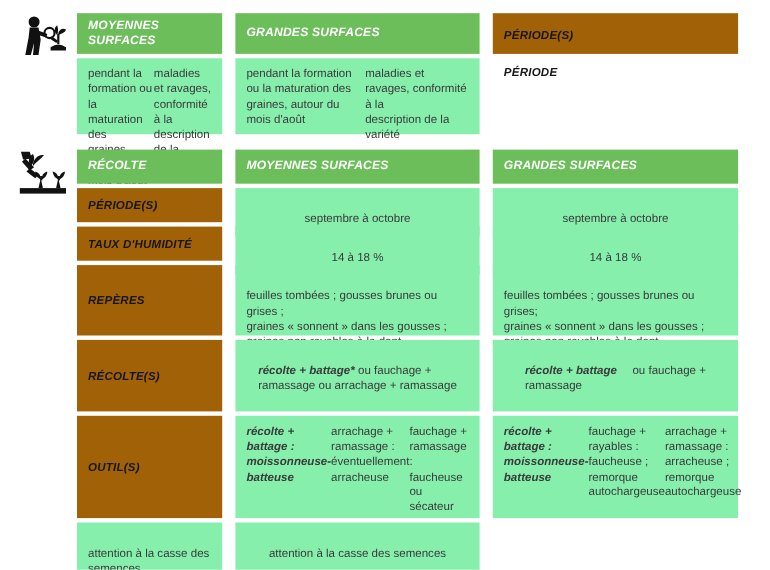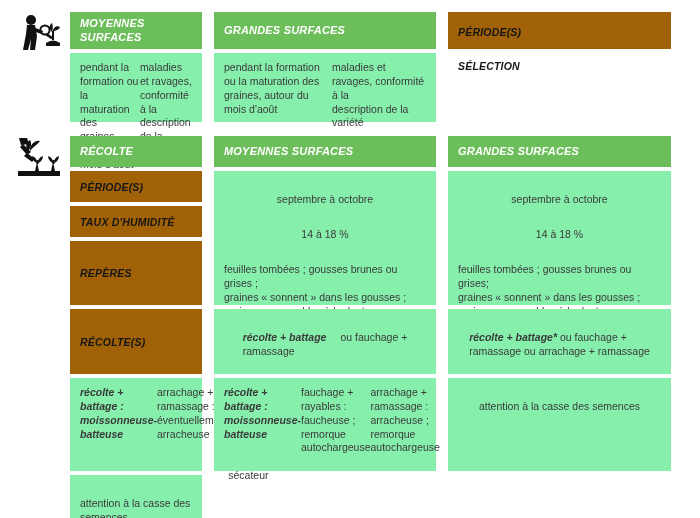--- a/index.html
+++ b/index.html
@@ -60,21 +60,21 @@
         </g>
       </svg>
     </span>
   </div>
   <div class="grid grid1">
     <div class="hdr">MOYENNES SURFACES</div>
     <div class="hdr">GRANDES SURFACES</div>
 
     <div class="lblcell stack-labels">
       <span>PÉRIODE(S)</span>
-      <span>SÉLECTION</span>
+      <span>PÉRIODE</span>
     </div>
     <div class="cell top-align">
       <p>pendant la formation ou la maturation des
 graines, autour du mois d'août</p>
       <p>maladies et ravages, conformité à la
 description de la variété</p>
     </div>
     <div class="cell top-align">
       <p>pendant la formation ou la maturation des
 graines, autour du mois d'août</p>
@@ -135,28 +135,29 @@
 graines non rayables à la dent</p>
     </div>
     <div class="cell">
       <p>feuilles tombées ; gousses brunes ou grises;
 graines « sonnent » dans les gousses ;
 graines non rayables à la dent</p>
     </div>
 
     <div class="lblcell">RÉCOLTE(S)</div>
     <div class="cell">
+      <p><span class="bold-it">récolte + battage*</span><span> ou fauchage +
+ramassage ou arrachage + ramassage</span></p>
+    </div>
+    <div class="cell">
       <p><span class="bold-it">récolte + battage</span><span class="gap-left">ou fauchage +
 ramassage</span></p>
     </div>
-    <div class="cell">
-      <p><span class="bold-it">récolte + battage*</span><span> ou fauchage +
-ramassage ou arrachage + ramassage</span></p>
-    </div>
 
+    <div class="lblcell">OUTIL(S)</div>
     <div class="cell top-align">
       <p class="bold-it tight">récolte + battage : moissonneuse-
 batteuse</p>
       <p>arrachage + ramassage : éventuellement
 arracheuse</p>
       <p>fauchage + ramassage : faucheuse ou
 sécateur</p>
     </div>
     <div class="cell top-align">
       <p class="bold-it tight">récolte + battage : moissonneuse-

